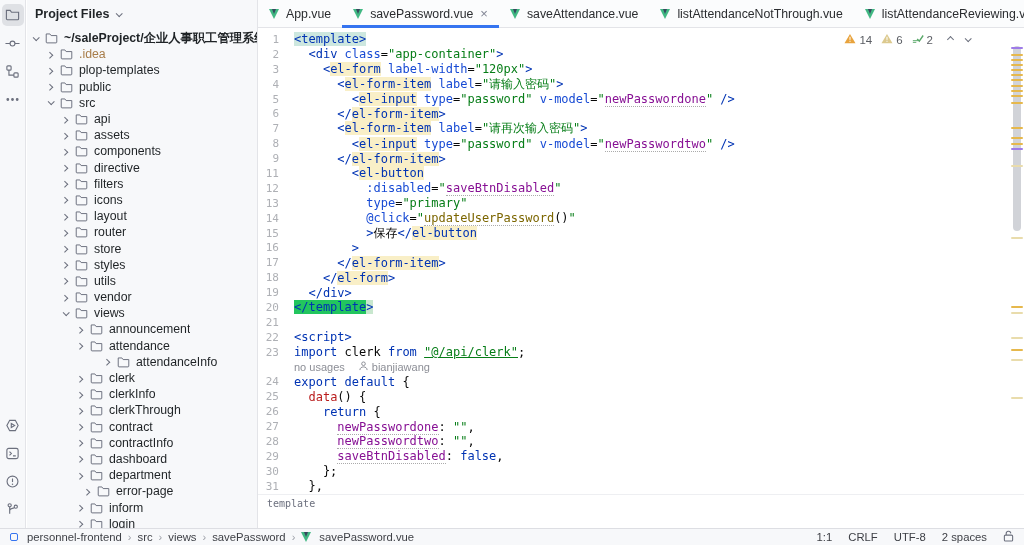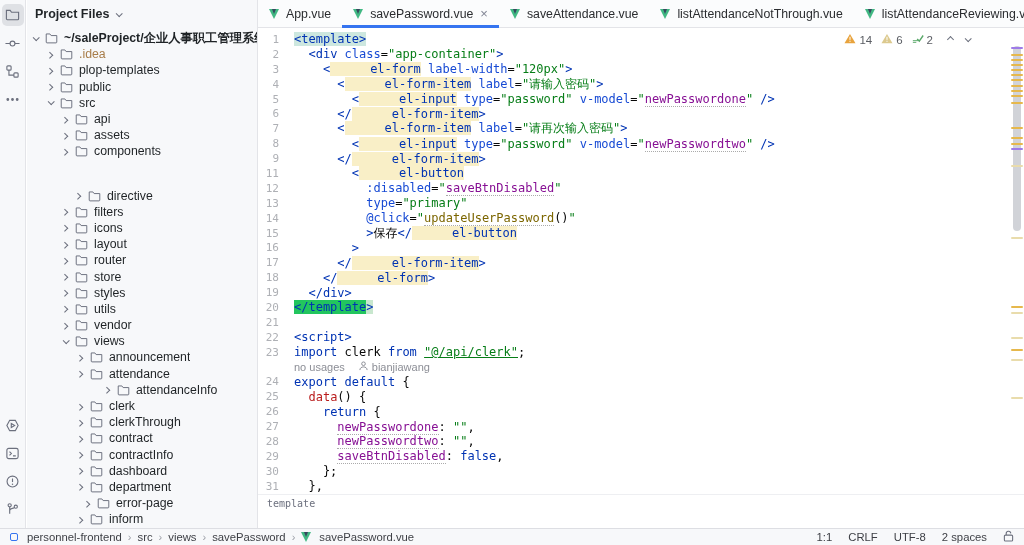--- a/index.html
+++ b/index.html
@@ -46,21 +46,21 @@
   .tab .close-x { margin-left:7px; color:#818594; font-size:13px; line-height:1; }
   
   .code-area { position:absolute; top:29px; left:0; right:0; bottom:17px;
     overflow:hidden; font-family:"DejaVu Sans Mono", monospace; font-size:12px; }
   .code-scroll { position:absolute; top:3px; left:0; right:14px; }
   .code-row { height:14.9px; display:flex; align-items:center; white-space:pre; }
   .ln { flex:0 0 36px; text-align:right; padding-right:15px; color:#AEB0B5;
     font-size:11px; }
   .code-text { color:#080808; }
   .tk-tag  { color:#0033B3; }
-  .tk-el   { color:#0033B3; background:#F9EFC7;padding-left:40px; }
+  .tk-el   { color:#0033B3; background:#F9EFC7; }
   .tk-attr { color:#174AD4; }
   .tk-str  { color:#067D17; }
   .tk-strl { color:#067D17; text-decoration:underline; }
   .tk-varu { color:#871094; border-bottom:1px dotted #ABABAB; }
   .tk-kw   { color:#0033B3; }
   .tk-fn   { color:#b91c1c; }
   .tk-fnu  { color:#7C6600; border-bottom:1px dotted #ABABAB; }
   .tk-t    { color:#080808; }
   .tk-hlA  { color:#0033B3; background:#CDE7DF; }
   .tk-hlB  { color:#0033B3; background:#22c55e; }
@@ -244,21 +244,21 @@
         </div>
         <div class="tree-row" style="padding-left: 36px;">
           <span class="chev right"></span>
           <span class="folder-ic">
             <svg width="13" height="12" viewBox="0 0 16 14">
               <path d="M1.5 2h4.5l1.5 2h7v8a1 1 0 0 1-1 1h-11a1 1 0 0 1-1-1v-10z"></path>
             </svg>
           </span>
           <span class="tree-label">components</span>
         </div>
-        <div class="tree-row" style="padding-left: 49px; margin-top: 28px;">
+        <div class="tree-row" style="padding-left: 36px;">
           <span class="chev right"></span>
           <span class="folder-ic">
             <svg width="13" height="12" viewBox="0 0 16 14">
               <path d="M1.5 2h4.5l1.5 2h7v8a1 1 0 0 1-1 1h-11a1 1 0 0 1-1-1v-10z"></path>
             </svg>
           </span>
           <span class="tree-label">directive</span>
         </div>
         <div class="tree-row" style="padding-left: 36px;">
           <span class="chev right"></span>
@@ -369,20 +369,29 @@
           <span class="tree-label">attendanceInfo</span>
         </div>
         <div class="tree-row" style="padding-left: 51px;">
           <span class="chev right"></span>
           <span class="folder-ic">
             <svg width="13" height="12" viewBox="0 0 16 14">
               <path d="M1.5 2h4.5l1.5 2h7v8a1 1 0 0 1-1 1h-11a1 1 0 0 1-1-1v-10z"></path>
             </svg>
           </span>
           <span class="tree-label">clerk</span>
+        </div>
+        <div class="tree-row" style="padding-left: 51px;">
+          <span class="chev right"></span>
+          <span class="folder-ic">
+            <svg width="13" height="12" viewBox="0 0 16 14">
+              <path d="M1.5 2h4.5l1.5 2h7v8a1 1 0 0 1-1 1h-11a1 1 0 0 1-1-1v-10z"></path>
+            </svg>
+          </span>
+          <span class="tree-label">clerkInfo</span>
         </div>
         <div class="tree-row" style="padding-left: 51px;">
           <span class="chev right"></span>
           <span class="folder-ic">
             <svg width="13" height="12" viewBox="0 0 16 14">
               <path d="M1.5 2h4.5l1.5 2h7v8a1 1 0 0 1-1 1h-11a1 1 0 0 1-1-1v-10z"></path>
             </svg>
           </span>
           <span class="tree-label">clerkThrough</span>
         </div>

